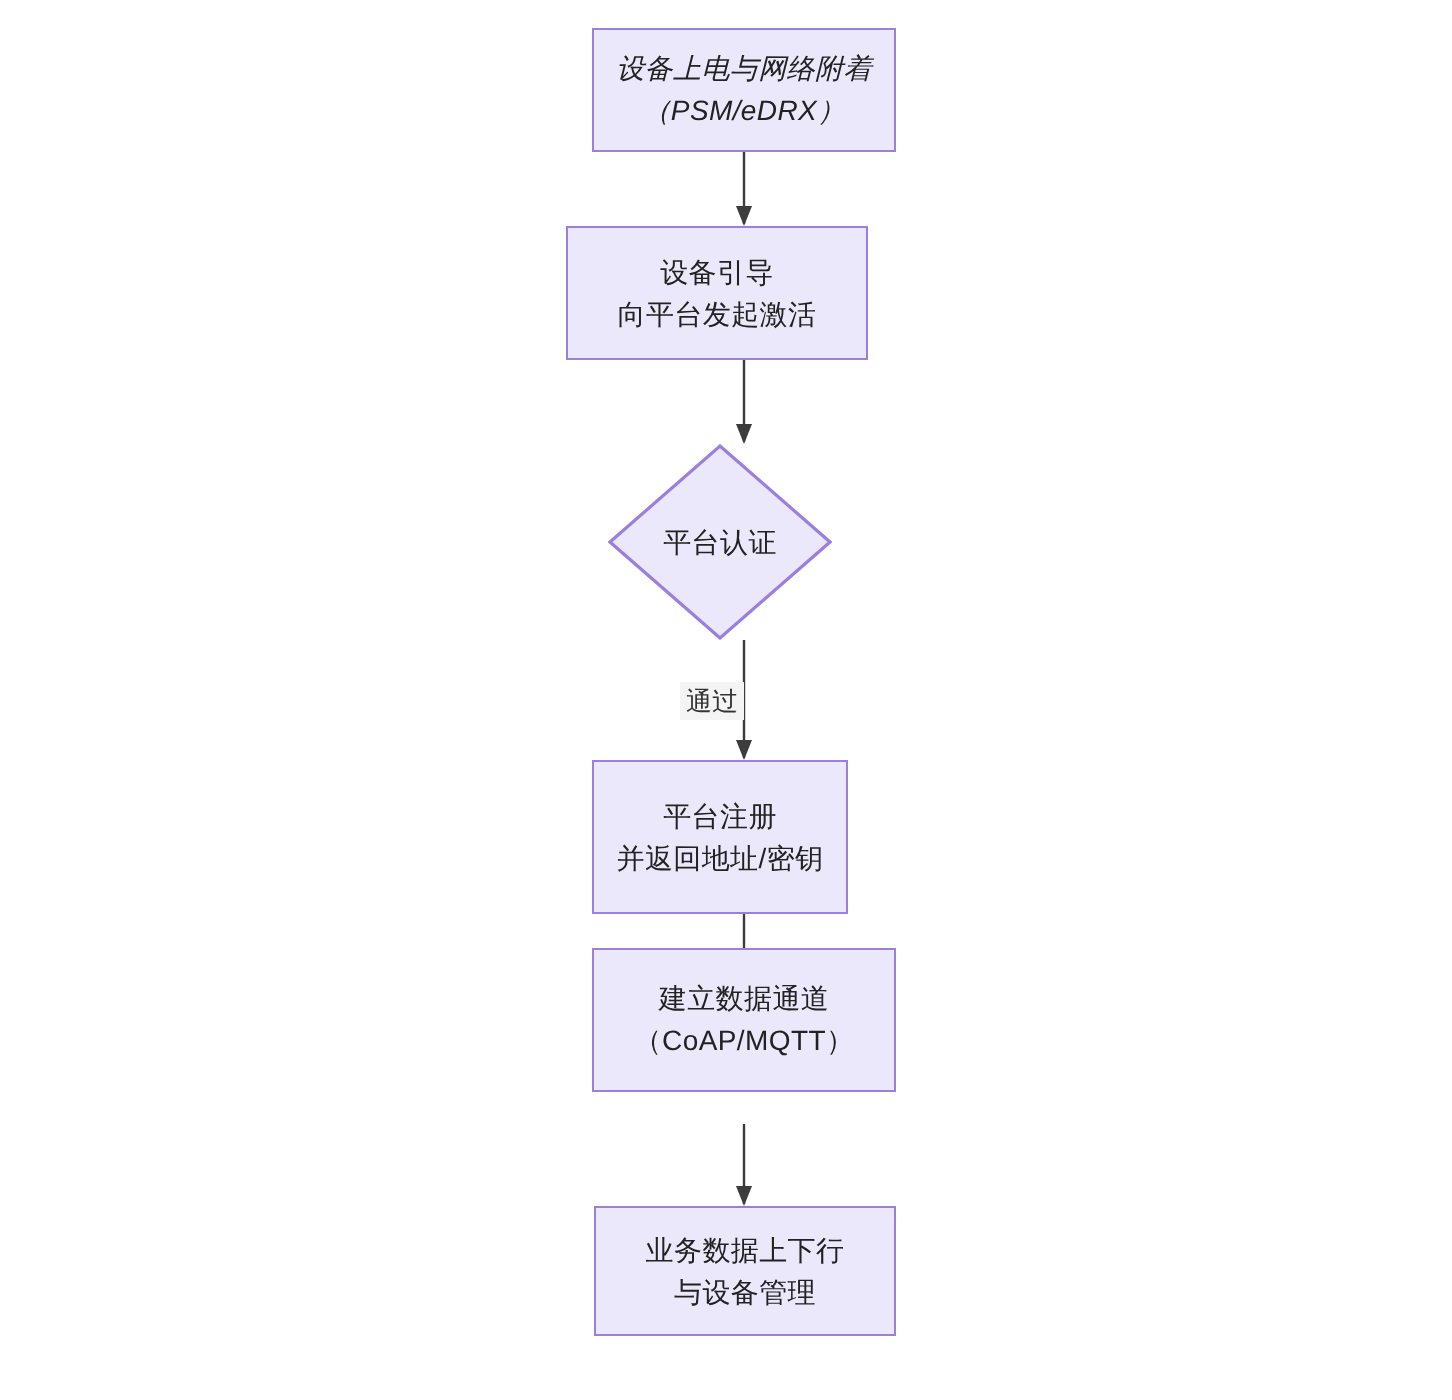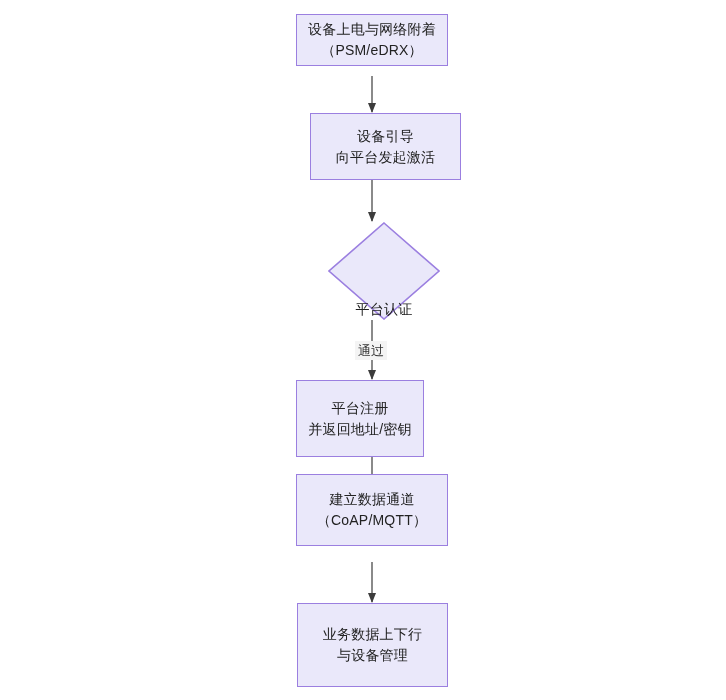--- a/index.html
+++ b/index.html
@@ -88,47 +88,47 @@
     <line x1="372" y1="320" x2="372" y2="379" stroke="#3C3C3C" stroke-width="1.2" marker-end="url(#arrowhead)"></line>
   </g>
   <g>
     <line x1="372" y1="457" x2="372" y2="489" stroke="#3C3C3C" stroke-width="1.2" marker-end="url(#arrowhead)"></line>
   </g>
   <g>
     <line x1="372" y1="562" x2="372" y2="602" stroke="#3C3C3C" stroke-width="1.2" marker-end="url(#arrowhead)"></line>
   </g>
 </svg>
 
-<div class="node process" style="left:296px; top:14px; width:152px; height:52px;">
+<div class="node process" style="left:296px; top:14px; width:152px; height:62px;font-style:italic;">
   <span class="node-label">设备上电与网络附着
 （PSM/eDRX）</span>
 </div>
 
-<div class="node process" style="left:310px; top:113px; width:151px; height:67px;">
+<div class="node process" style="left:283px; top:113px; width:151px; height:67px;">
   <span class="node-label">设备引导
 向平台发起激活</span>
 </div>
 
-<div class="node decision" style="left:328px; top:222px; width:112px; height:98px;align-items:flex-end;">
+<div class="node decision" style="left:304px; top:222px; width:112px; height:98px;">
   <svg class="decision-shape" viewBox="0 0 112 98" preserveAspectRatio="none" xmlns="http://www.w3.org/2000/svg">
     <polygon points="56,1 111,49 56,97 1,49" fill="#EAE8FA" stroke="#9B7FE0" stroke-width="1.6"></polygon>
   </svg>
   <span class="node-label">平台认证</span>
 </div>
 
-<div class="edge-label" style="left:355px; top:341px;">
+<div class="edge-label" style="left:340px; top:341px;">
   <span>通过</span>
 </div>
 
 <div class="node process" style="left:296px; top:380px; width:128px; height:77px;">
   <span class="node-label">平台注册
 并返回地址/密钥</span>
 </div>
 
 <div class="node process" style="left:296px; top:474px; width:152px; height:72px;">
   <span class="node-label">建立数据通道
 （CoAP/MQTT）</span>
 </div>
 
-<div class="node process" style="left:297px; top:603px; width:151px; height:84px;">
+<div class="node process" style="left:297px; top:603px; width:151px; height:65px;">
   <span class="node-label">业务数据上下行
 与设备管理</span>
 </div>
 
 </body></html>

